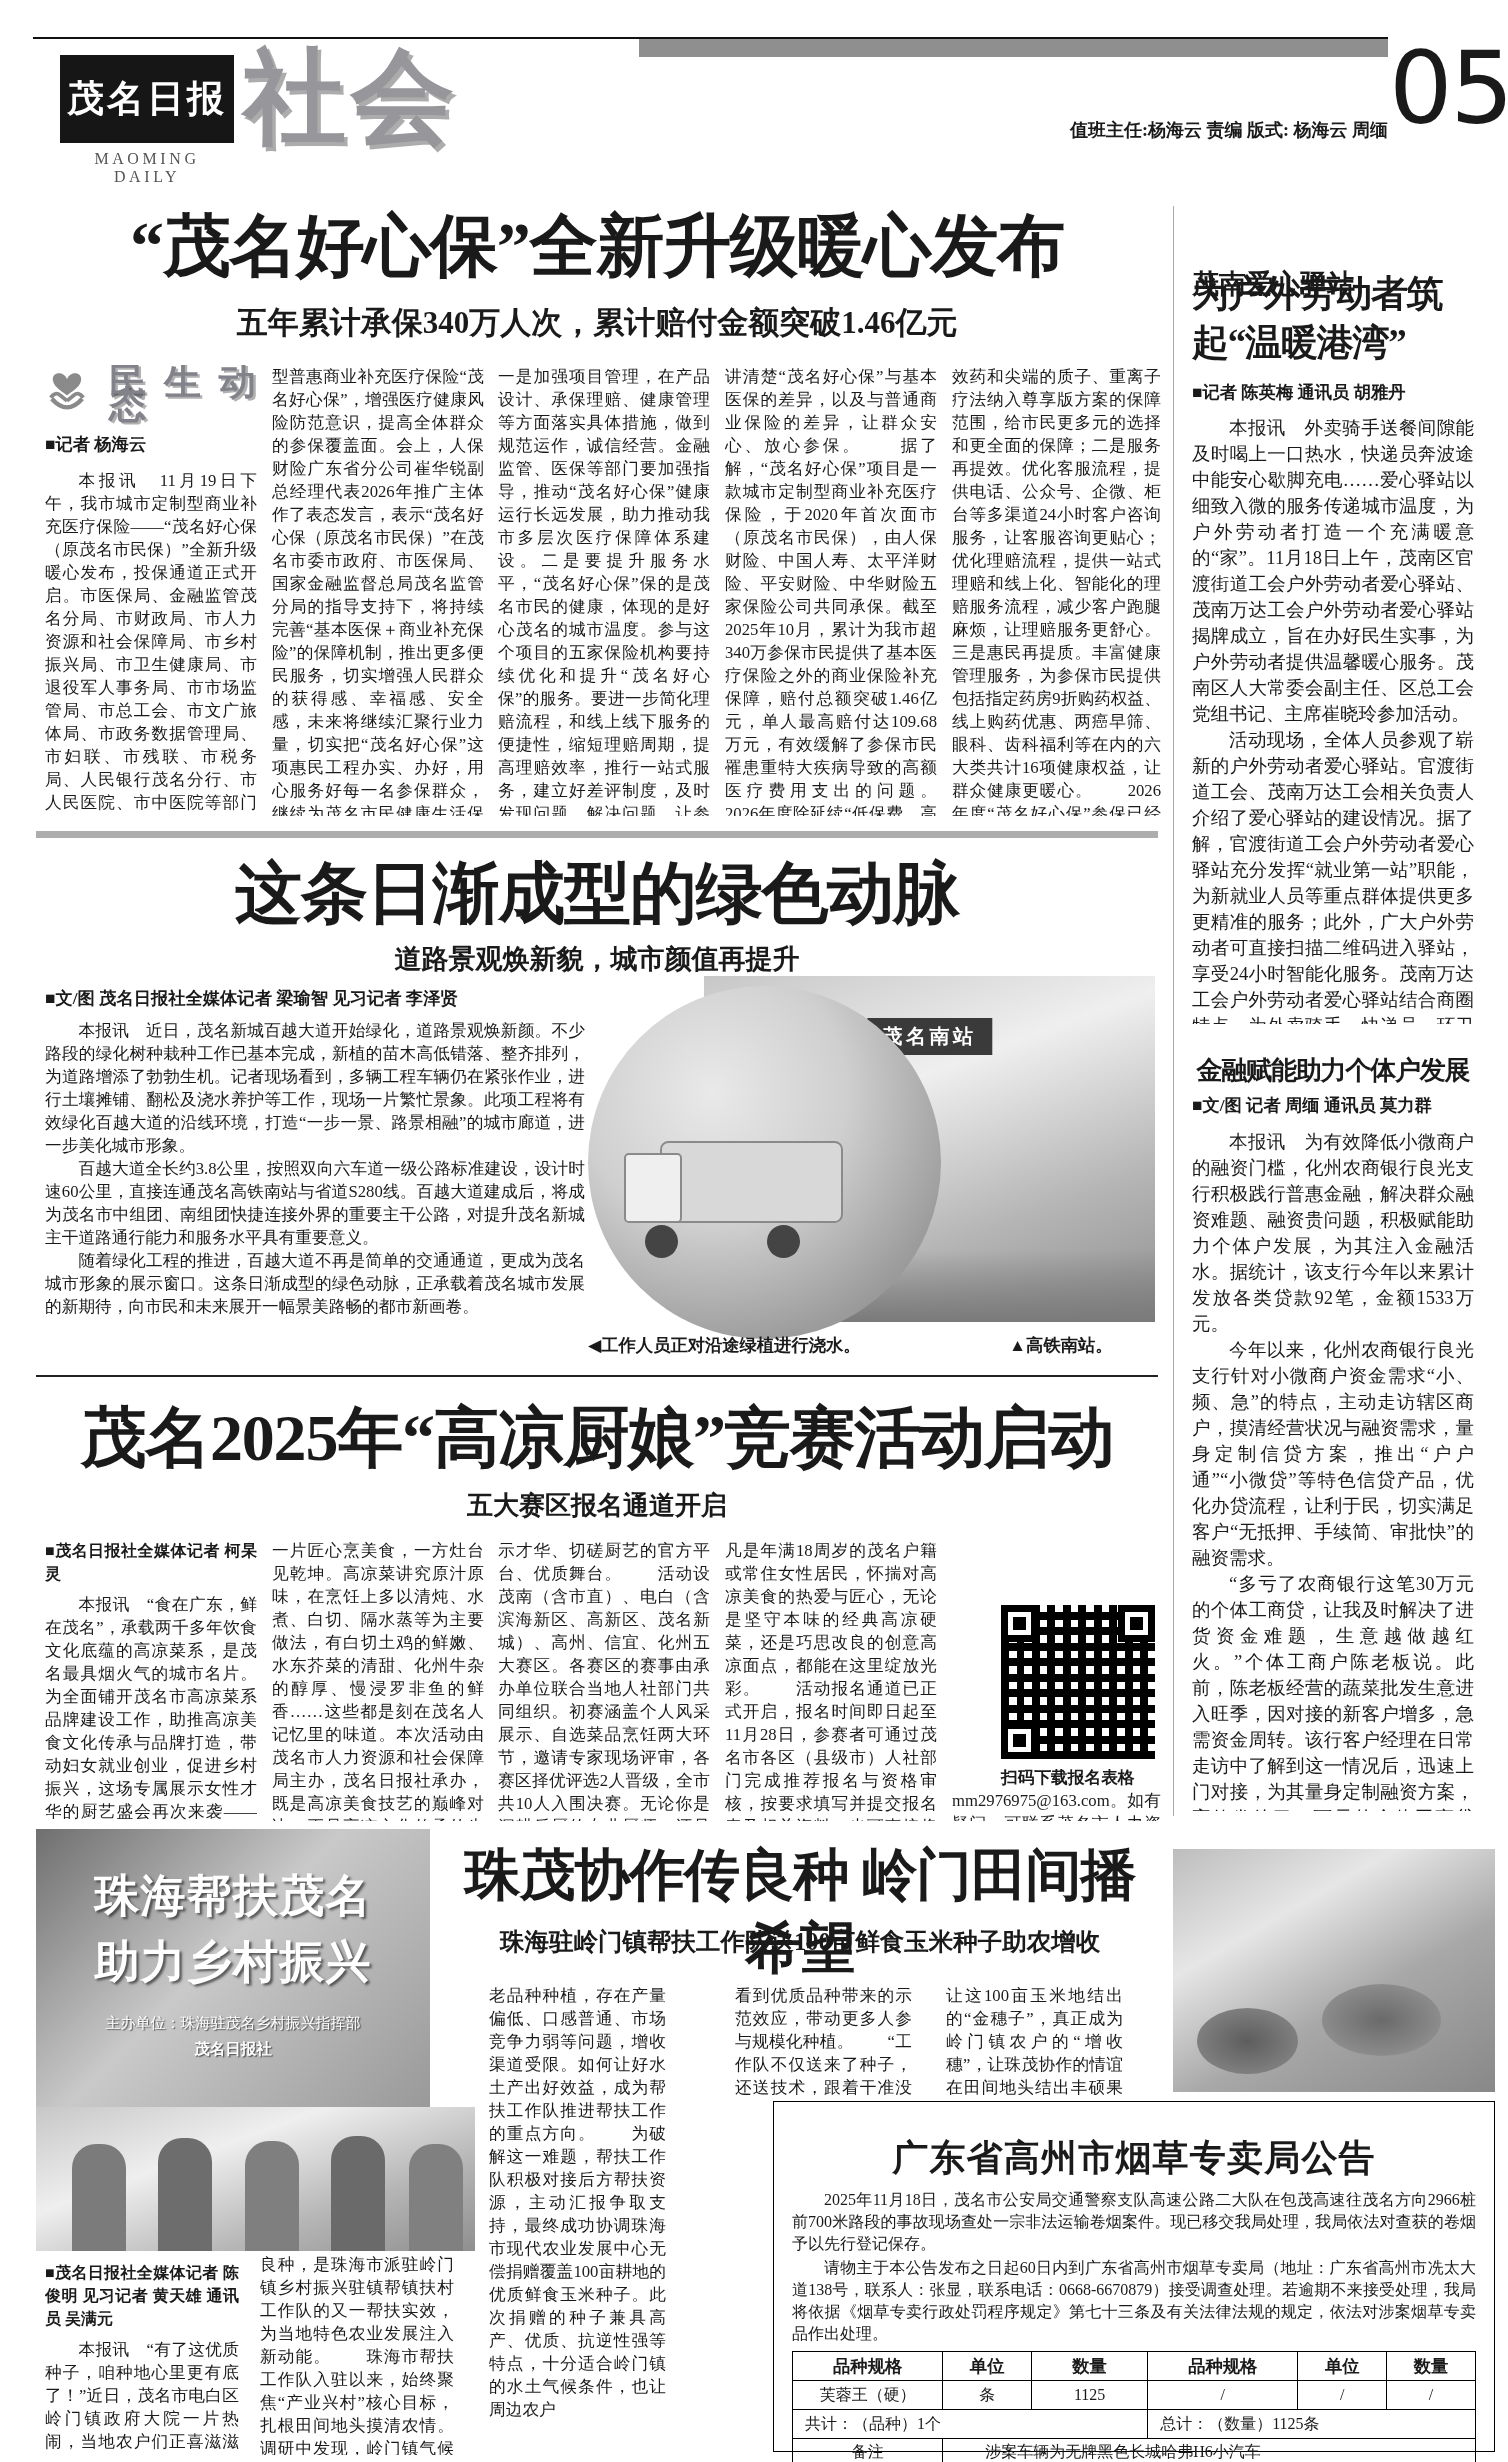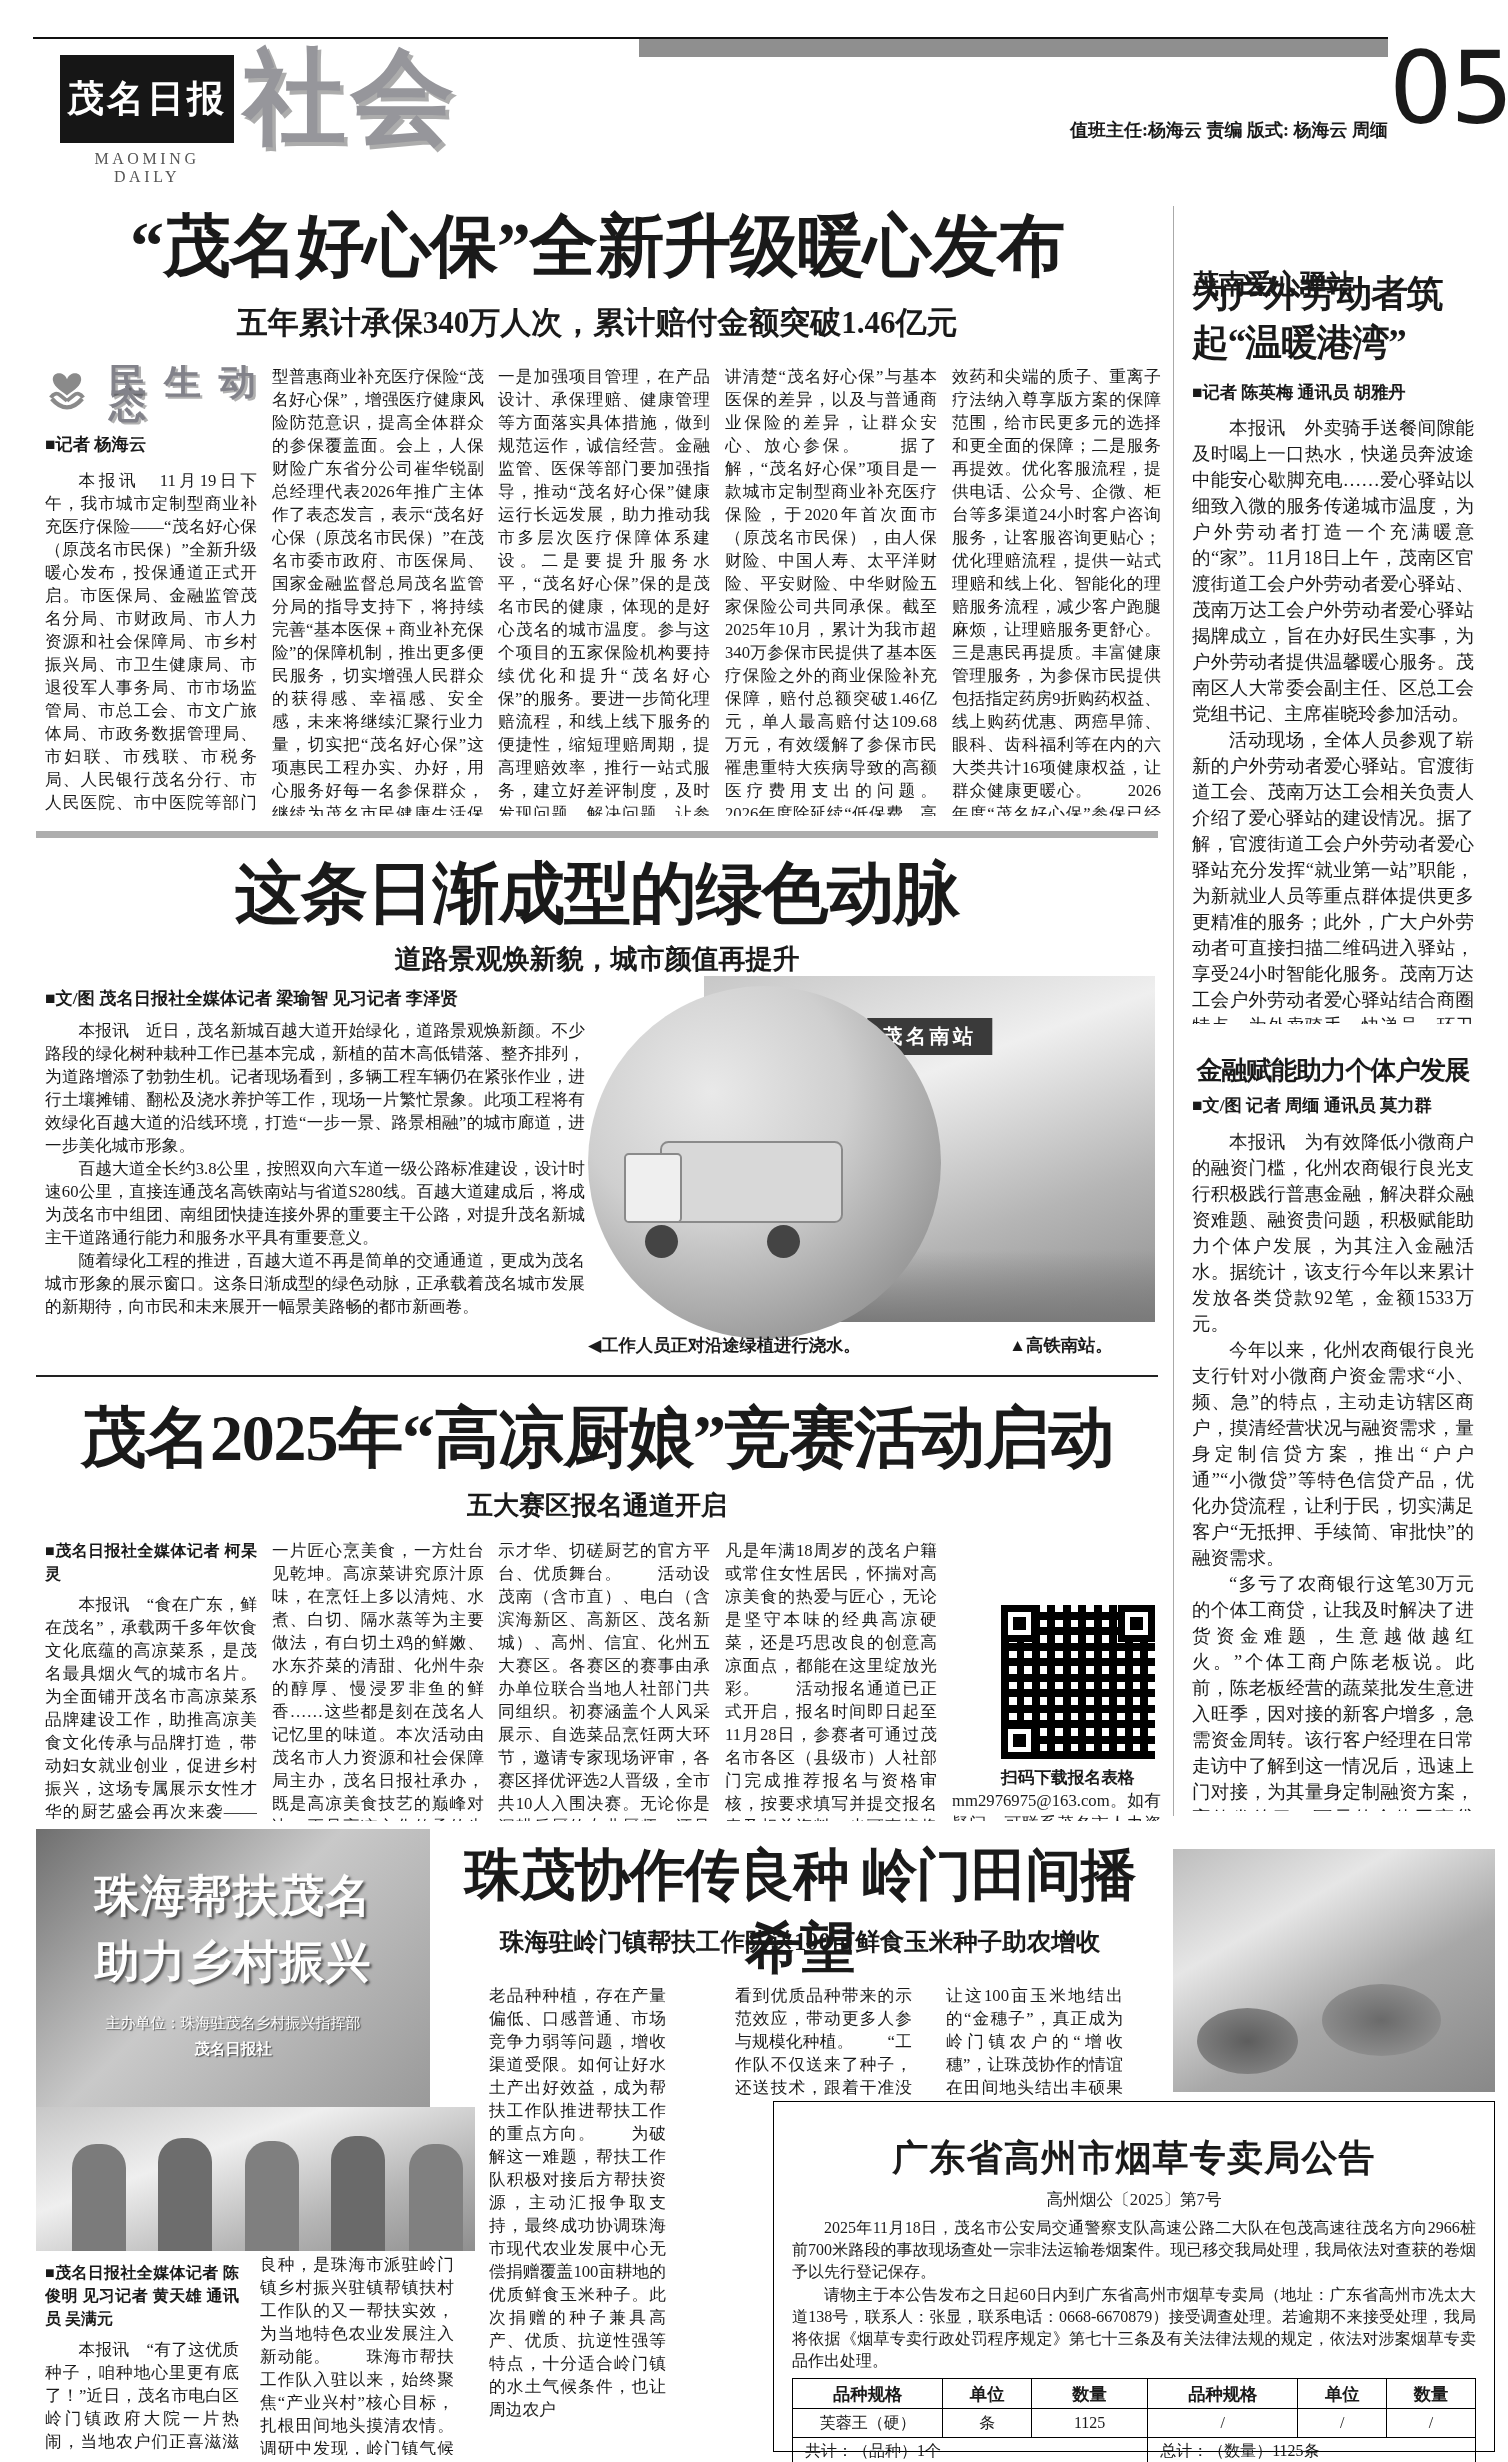--- a/index.html
+++ b/index.html
@@ -189,21 +189,20 @@
   </div>
   <div class="abs clip just bodytx" style="left:735px;top:1984px;width:177px;height:111px;">
     <p style="text-indent:0;">看到优质品种带来的示范效应，带动更多人参与规模化种植。　　“工作队不仅送来了种子，还送技术，跟着干准没错！”刚领到种子的农户连连称赞。珠海驻岭门镇帮扶工作队表示，下一步将继续跟踪鲜食玉米种植生长全周期，协调珠海市现代农业发展中心提供技术指导，</p>
   </div>
   <div class="abs clip just bodytx" style="left:946px;top:1984px;width:177px;height:111px;">
     <p style="text-indent:0;">让这100亩玉米地结出的“金穗子”，真正成为岭门镇农户的“增收穗”，让珠茂协作的情谊在田间地头结出丰硕果实。</p>
   </div>
 
   <div class="abs" style="left:773px;top:2101px;width:722px;height:351px;border:1.8px solid #000;box-sizing:border-box;background:#fff;padding:8.4px 18px;">
     <div class="center hl" style="font-size:36px;letter-spacing:1.2px;margin-top:24px;">广东省高州市烟草专卖局公告</div>
-    <div class="center" style="font-size:16.7px;margin-top:4.8px;">高州烟公〔2025〕第7号</div>
     <p class="just" style="font-size:16px;line-height:22px;text-indent:2em;margin:6px 0 0 0;">2025年11月18日，茂名市公安局交通警察支队高速公路二大队在包茂高速往茂名方向2966桩前700米路段的事故现场查处一宗非法运输卷烟案件。现已移交我局处理，我局依法对查获的卷烟予以先行登记保存。</p>
     <p class="just" style="font-size:16px;line-height:22px;text-indent:2em;margin:1.2px 0 0 0;">请物主于本公告发布之日起60日内到广东省高州市烟草专卖局（地址：广东省高州市冼太大道138号，联系人：张显，联系电话：0668-6670879）接受调查处理。若逾期不来接受处理，我局将依据《烟草专卖行政处罚程序规定》第七十三条及有关法律法规的规定，依法对涉案烟草专卖品作出处理。</p>
 
     <table class="notice-tb">
       <tbody>
           <tr>
         <th style="width:22%;">品种规格</th>
         <th style="width:13%;">单位</th>
         <th style="width:17%;">数量</th>
         <th style="width:22%;">品种规格</th>

